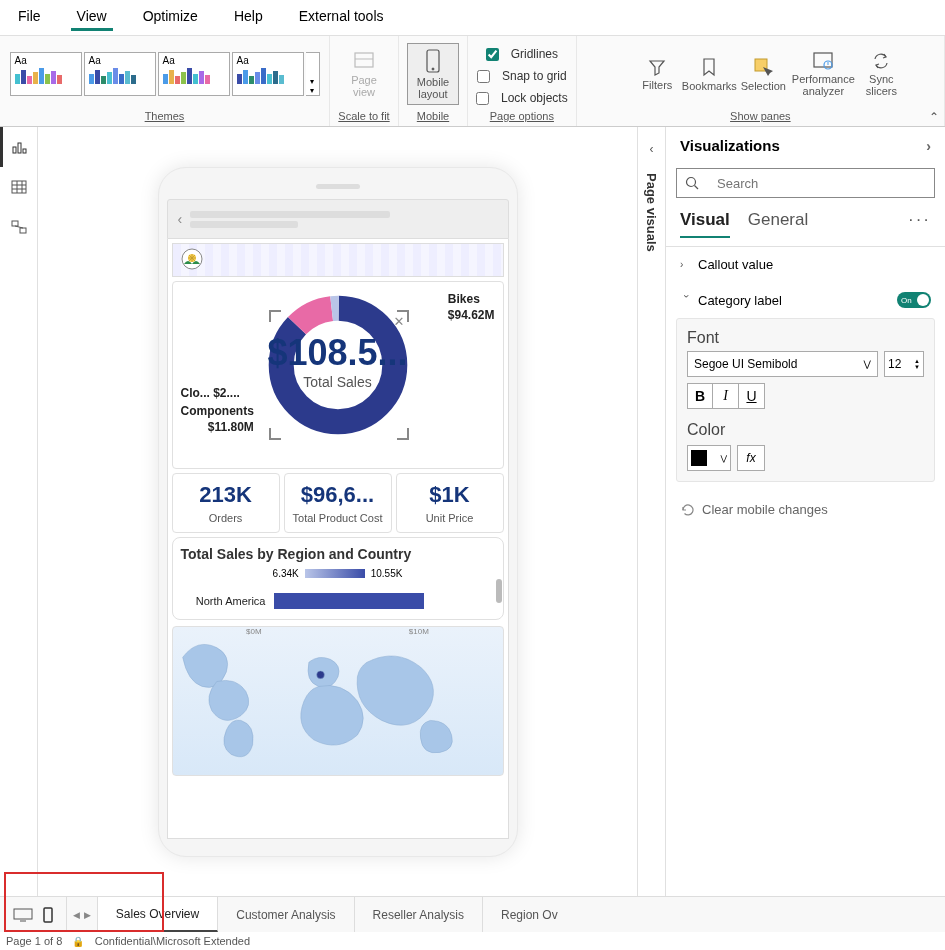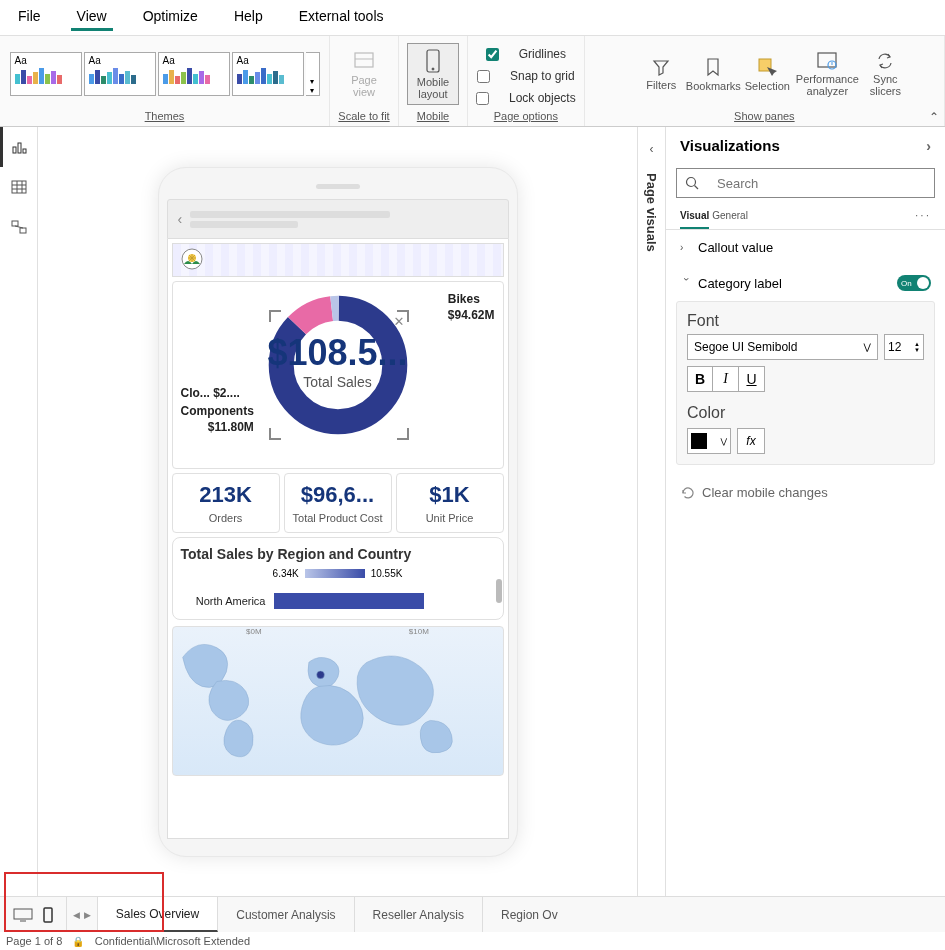--- a/index.html
+++ b/index.html
@@ -22,21 +22,21 @@
 .theme-bars span { width: 5px; }
 .theme-dd { width: 14px; height: 44px; border: 1px solid #aaa; border-left: none; display: flex; align-items: flex-end; justify-content: center; font-size: 8px; cursor: pointer; background: #fff; }
 
 .ribbon-btn { display: flex; flex-direction: column; align-items: center; justify-content: center; width: 52px; height: 62px; font-size: 11px; color: #555; text-align: center; cursor: pointer; border: 1px solid transparent; gap: 2px; }
 .ribbon-btn.disabled { color: #aaa; }
 .ribbon-btn.active { border: 1px solid #999; background: #eee; }
 .ribbon-btn svg { stroke: #555; fill: none; }
 .ribbon-btn.disabled svg { stroke: #bbb; }
 .ribbon-btn.narrow { width: 48px; }
 
-.chk-row { display: flex; align-items: center; gap: 20px; font-size: 12px; color: #333; height: 20px; }
+.chk-row { display: flex; align-items: center; gap: 12px; font-size: 12px; color: #333; height: 20px; }
 .chk-row input { width: 13px; height: 13px; accent-color: #118273; }
 .chk-col { display: flex; flex-direction: column; gap: 2px; padding-top: 4px; }
 
 .ribbon-expand { position: absolute; right: 6px; bottom: 2px; font-size: 12px; color: #555; cursor: pointer; }
 
 
 .workspace { display: flex; height: calc(100% - 92px - 30px - 30px - 18px); }
 .left-rail { width: 38px; border-right: 1px solid #e0e0e0; display: flex; flex-direction: column; }
 .left-rail div { height: 40px; display: flex; align-items: center; justify-content: center; cursor: pointer; }
 .left-rail div.active { border-left: 3px solid #333; }
@@ -93,21 +93,21 @@
 .collapsed-pane { width: 28px; border-left: 1px solid #e0e0e0; display: flex; flex-direction: column; align-items: center; padding-top: 8px; }
 .collapsed-pane .chev { height: 28px; display: flex; align-items: center; cursor: pointer; font-size: 12px; color: #555; }
 .collapsed-pane .vtext { writing-mode: vertical-rl; font-size: 13px; color: #333; font-weight: 600; margin-top: 10px; }
 
 
 .viz-pane { width: 280px; border-left: 1px solid #e0e0e0; background: #fff; display: flex; flex-direction: column; }
 .viz-header { display: flex; align-items: center; justify-content: space-between; padding: 10px 14px; font-size: 15px; font-weight: 600; }
 .viz-header .chev { font-size: 14px; color: #666; cursor: pointer; }
 .search-box { margin: 4px 10px; border: 1px solid #888; height: 30px; display: flex; align-items: center; padding: 0 8px; gap: 18px; }
 .search-box input { border: none; outline: none; flex: 1; font-size: 13px; }
-.pane-tabs { display: flex; gap: 3px; padding: 8px 14px 0; font-size: 10px; border-bottom: 1px solid #e0e0e0; }
+.pane-tabs { display: flex; gap: 18px; padding: 8px 14px 8px; font-size: 17px; border-bottom: 1px solid #e0e0e0; }
 .pane-tabs span { padding-bottom: 6px; border-bottom: 2px solid transparent; cursor: pointer; color: #555; }
 .pane-tabs span.active { border-bottom: 2px solid #118273; color: #222; font-weight: 600; }
 .pane-more { margin-left: auto; color: #555; letter-spacing: 2px; cursor: pointer; }
 
 .section-row { display: flex; align-items: center; padding: 10px 14px; font-size: 13px; cursor: pointer; gap: 6px; }
 .section-row .chev { font-size: 10px; color: #555; width: 12px; }
 .toggle { margin-left: auto; width: 34px; height: 16px; background: #118273; border-radius: 8px; position: relative; display: flex; align-items: center; }
 .toggle .knob { width: 12px; height: 12px; background: #fff; border-radius: 50%; position: absolute; right: 2px; }
 .toggle .txt { font-size: 8px; color: #fff; position: absolute; left: 4px; }
 

